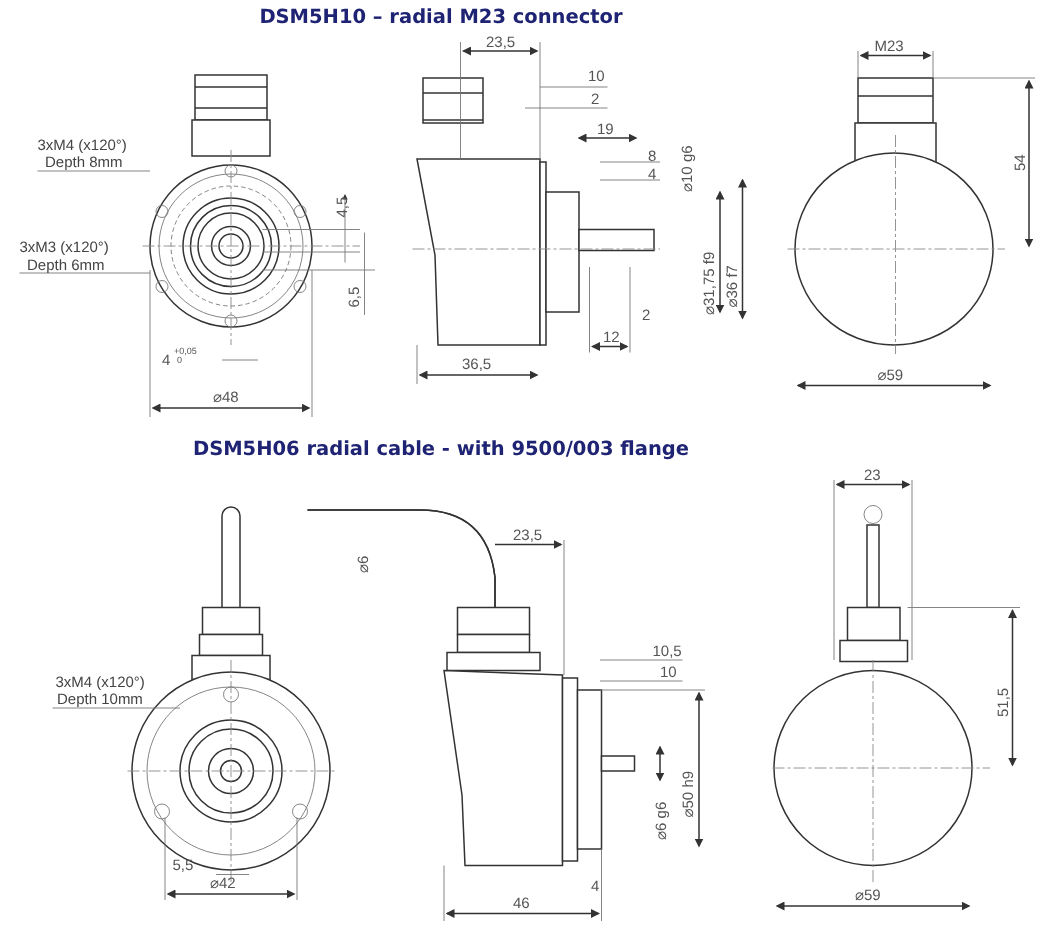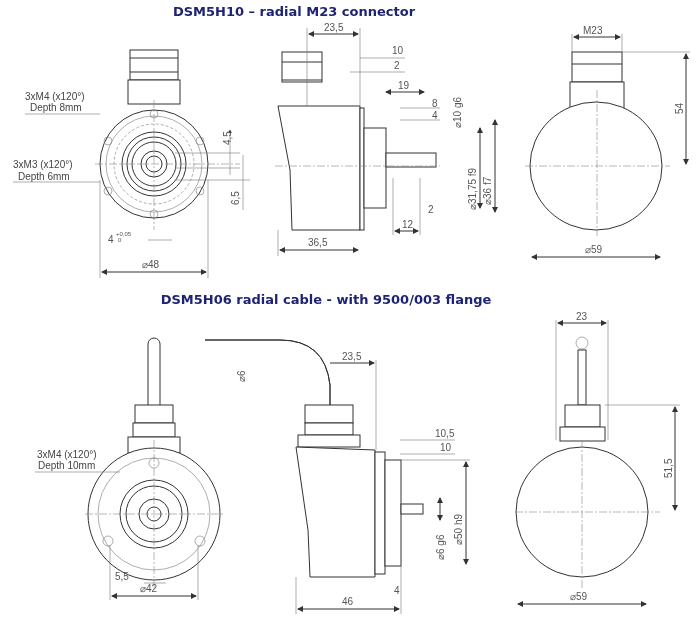--- a/index.html
+++ b/index.html
@@ -10,21 +10,21 @@
   .note { font-family: "Liberation Sans", sans-serif; font-size: 10px; fill: #444; }
   .ln { stroke: #333; fill: none; stroke-width: 1; }
   .thin { stroke: #777; fill: none; stroke-width: 0.6; }
   .c { stroke: #888; fill: none; stroke-width: 0.6; stroke-dasharray: 8 2 2 2; }
   .body { fill: #fff; stroke: #333; stroke-width: 1; }
 </style>
 </head>
 <body>
 
 <div class="title" style="top:4px;">DSM5H10 – radial M23 connector</div>
-<div class="title" style="top:292px;padding-left:32px;">DSM5H06 radial cable - with 9500/003 flange</div>
+<div class="title" style="top:292px;">DSM5H06 radial cable - with 9500/003 flange</div>
 
 <svg width="700" height="621" viewBox="0 0 700 621">
   <defs>
     <marker id="ar" markerWidth="6" markerHeight="6" refX="5" refY="3" orient="auto-start-reverse">
       <path d="M0,0 L6,3 L0,6 z" fill="#333"></path>
     </marker>
   </defs>
 
   <g>
     <rect class="body" x="130" y="50" width="48" height="30"></rect>

